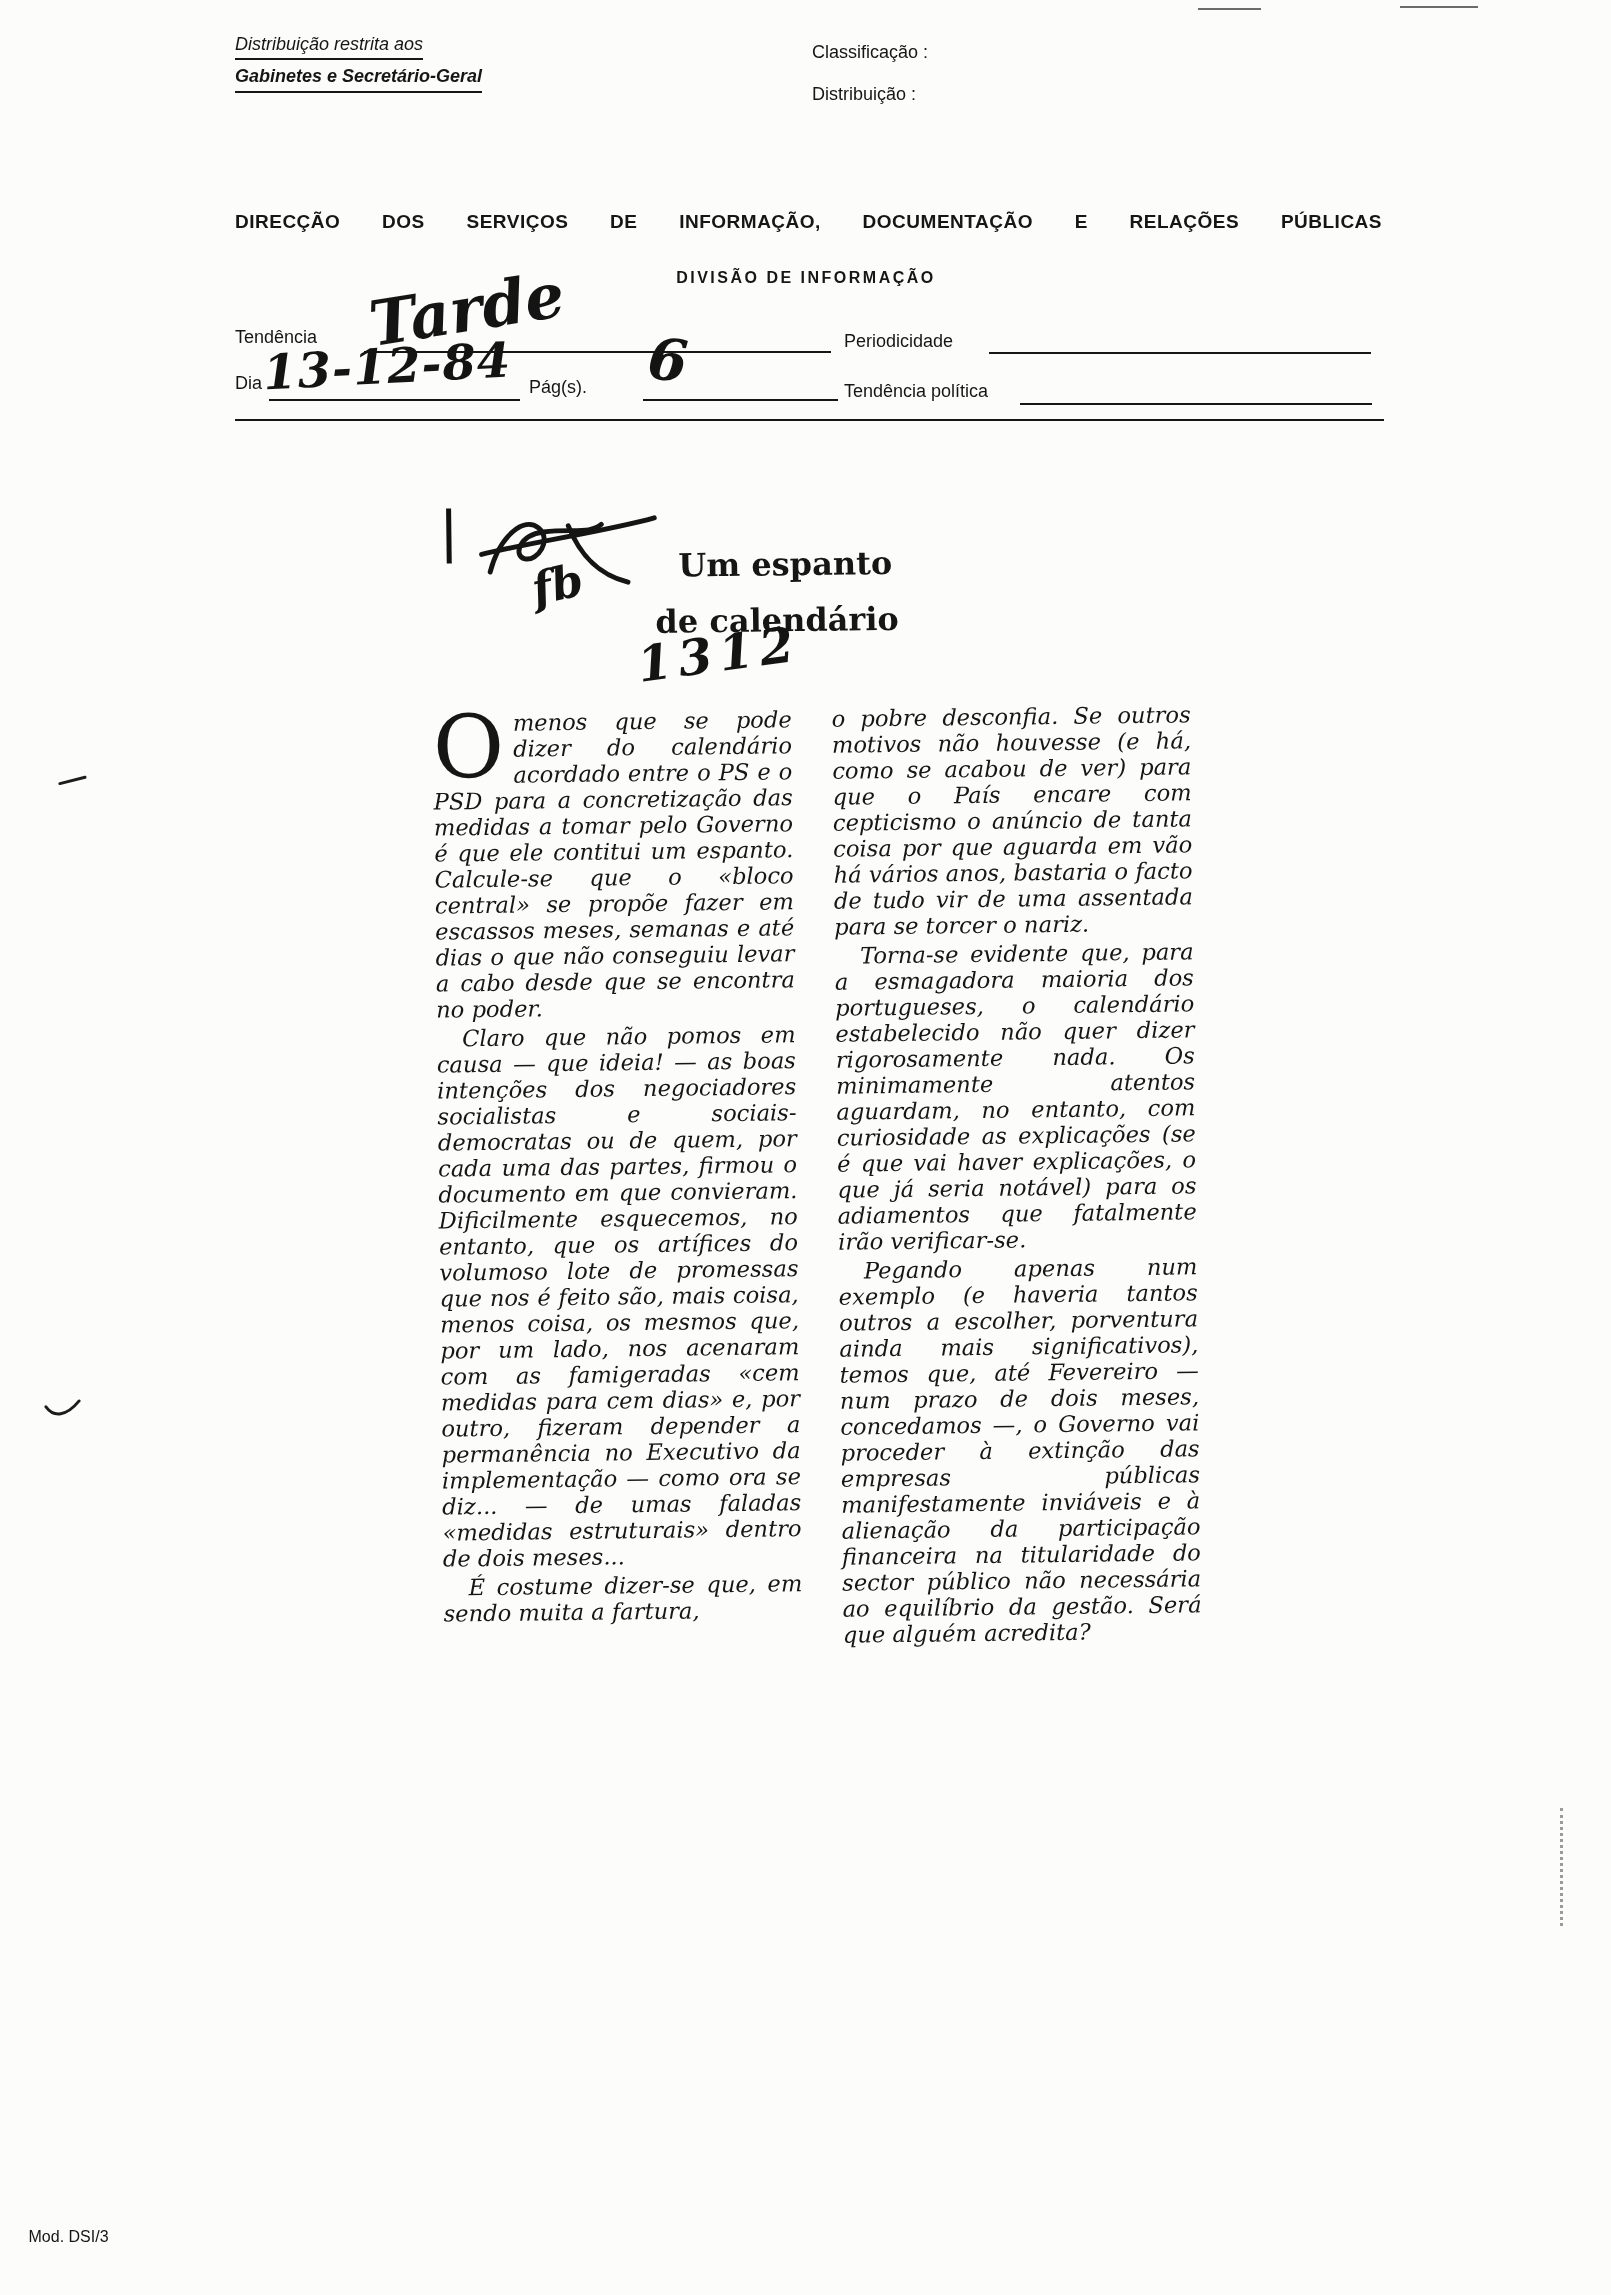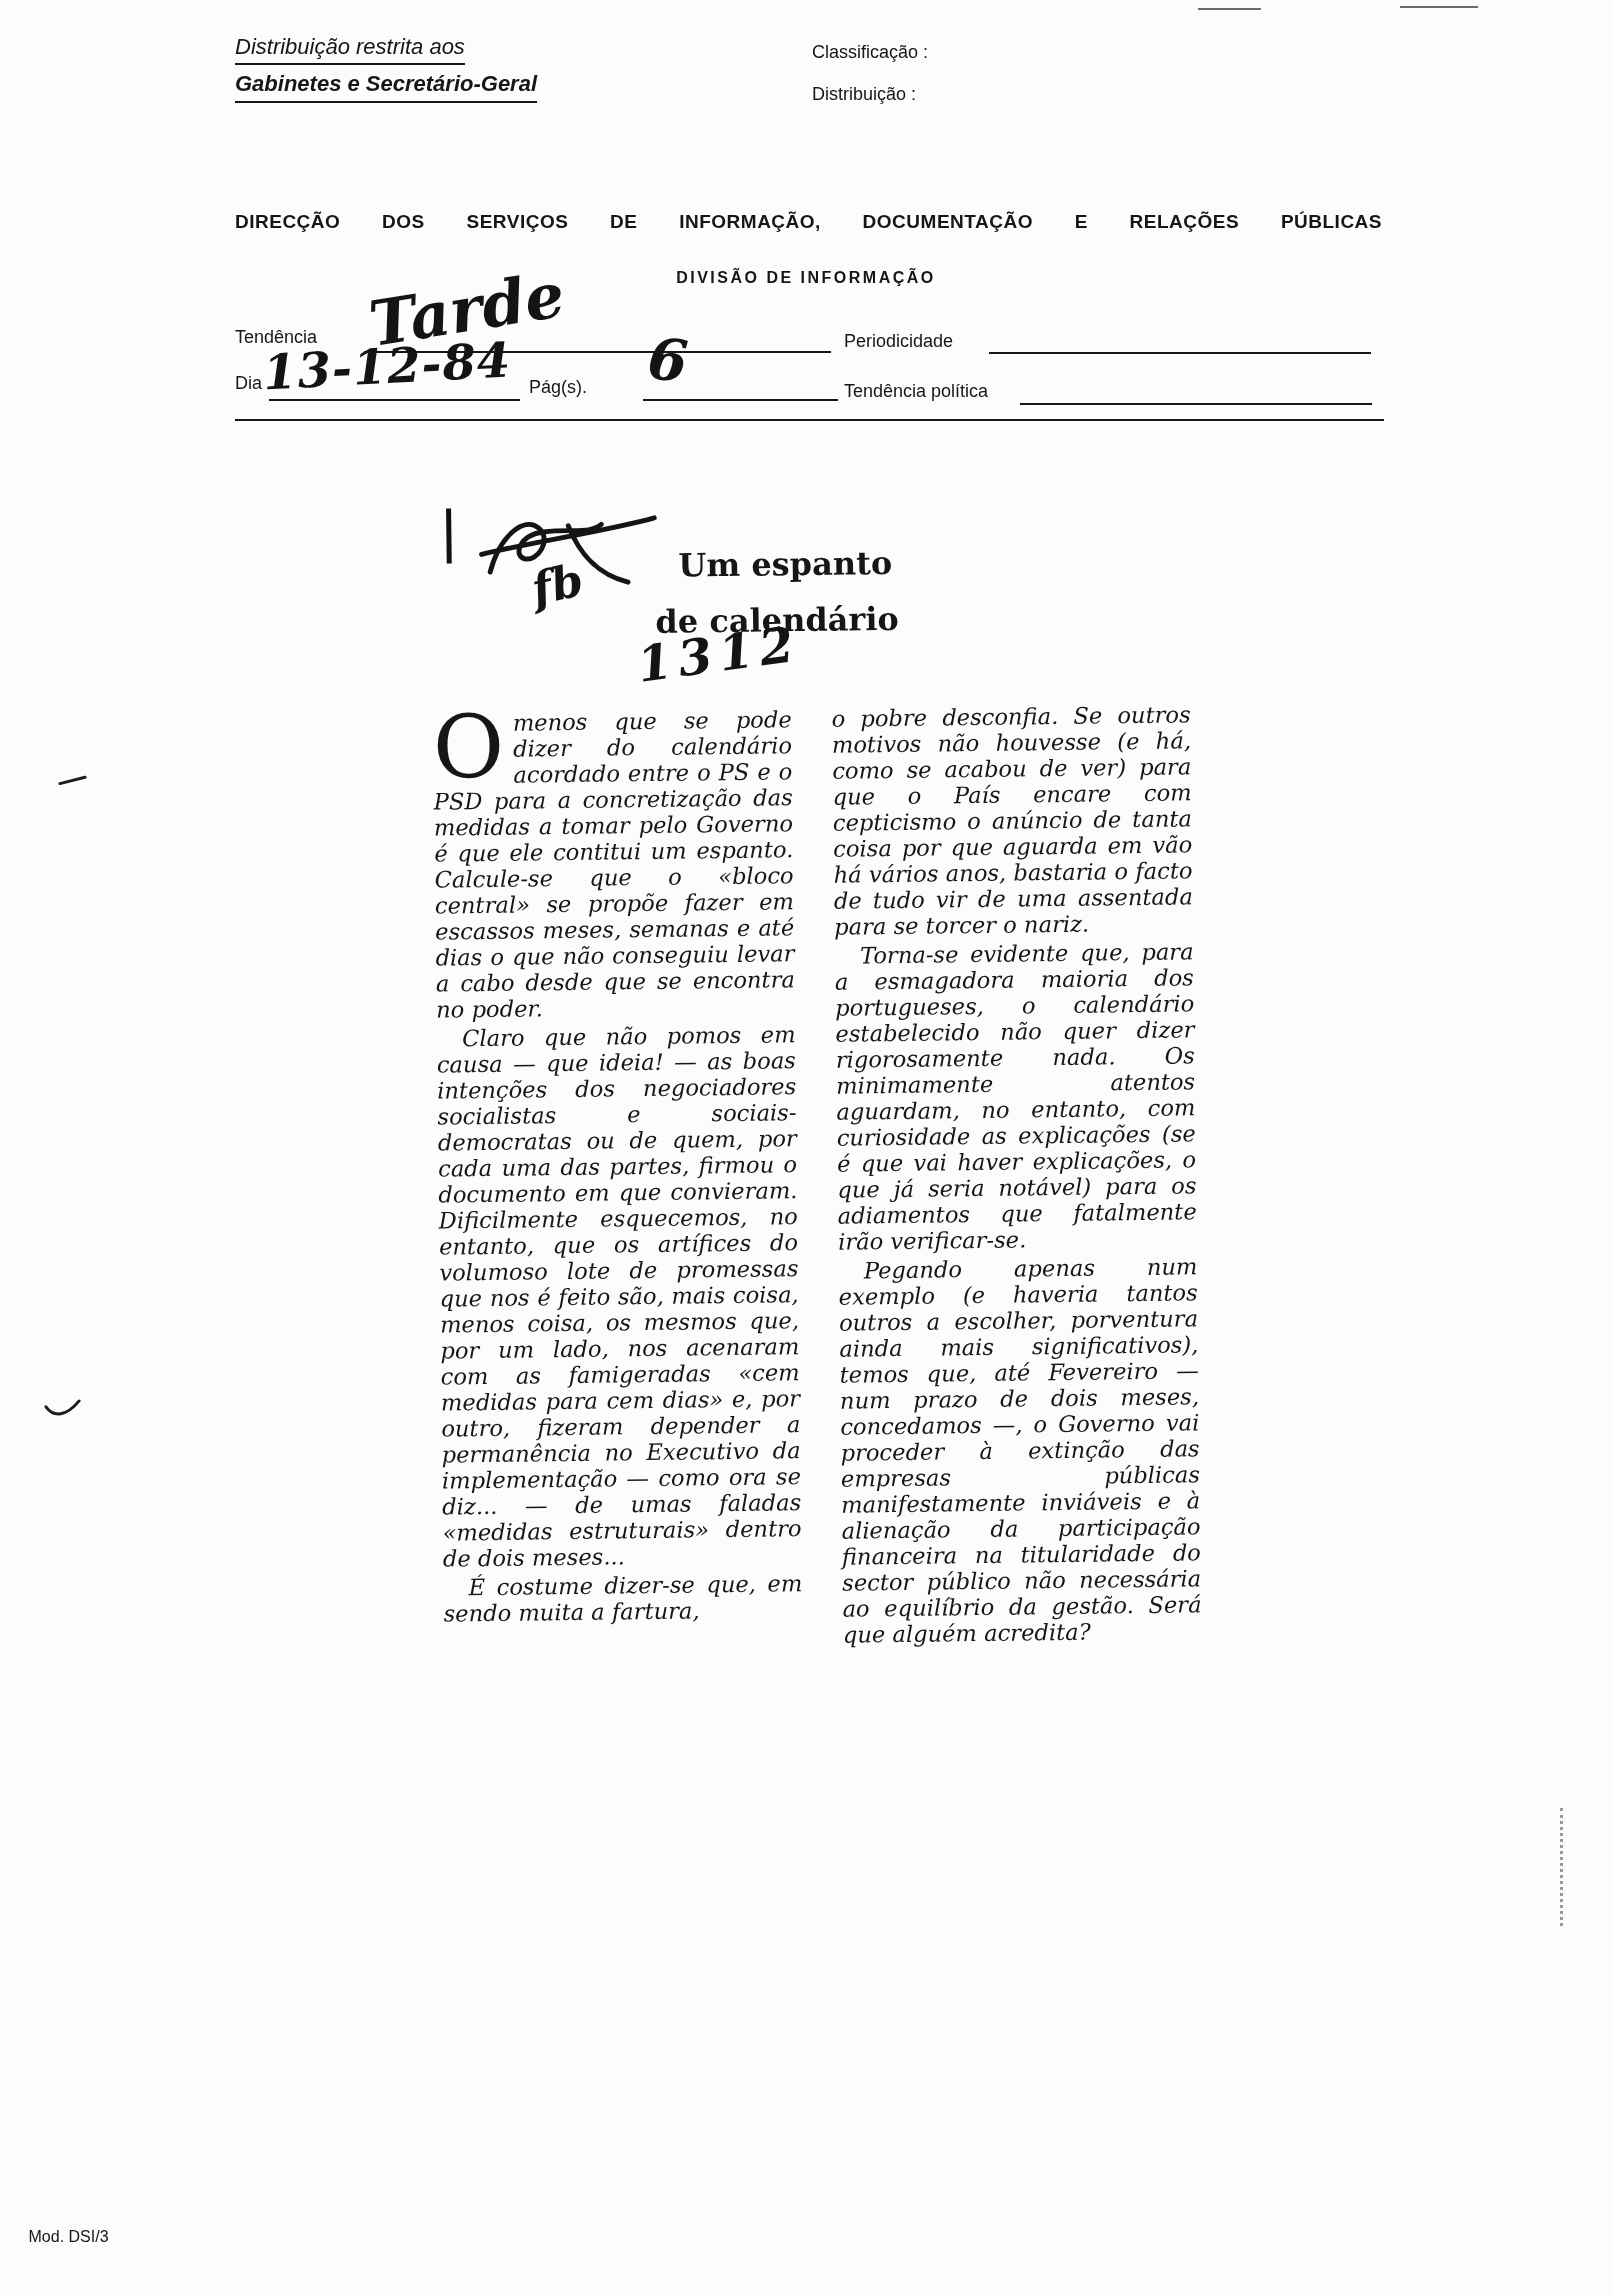--- a/index.html
+++ b/index.html
@@ -14,21 +14,21 @@
   }
   
   .scan-dash { position:absolute; height:2.5px; background:#6b6b6b; }
   .scan-dash.d1 { left:1198px; top:7.9px; width:63px; }
   .scan-dash.d2 { left:1400px; top:5.9px; width:78px; }
   .scan-dots { position:absolute; left:1560px; top:1808px; height:118px; width:0; border-left:3.4px dotted #9a9a98; }
   .margin-dash { position:absolute; left:58px; top:779px; width:28.5px; height:3.4px; background:#1c1c1c; border-radius:2px; transform:rotate(-14deg); }
   .margin-curve { position:absolute; left:44px; top:1394px; }
 
   
-  .restricted { position:absolute; left:235px; top:34px; font-size:22px; font-style:italic; }
+  .restricted { position:absolute; left:235px; top:34px; font-size:18px; font-style:italic; }
   .restricted .line { display:inline-block; border-bottom:2px solid #161616; padding-bottom:3.4px; }
   .restricted .l2 { font-weight:bold; margin-top:5.9px; }
   .class-block { position:absolute; left:812px; top:42px; font-size:18px; }
   .class-block .cl2 { margin-top:21px; }
 
   
   .org-title { position:absolute; left:0; top:126px; width:100%; text-align:center;
     font-size:23px; font-weight:bold; letter-spacing:1.5px; word-spacing:6.9px; }
   .org-sub   { position:absolute; left:0; top:173px; width:100%; text-align:center; font-size:18px; }
   .org-dir   { position:absolute; left:235px; top:211px; width:1147px;

